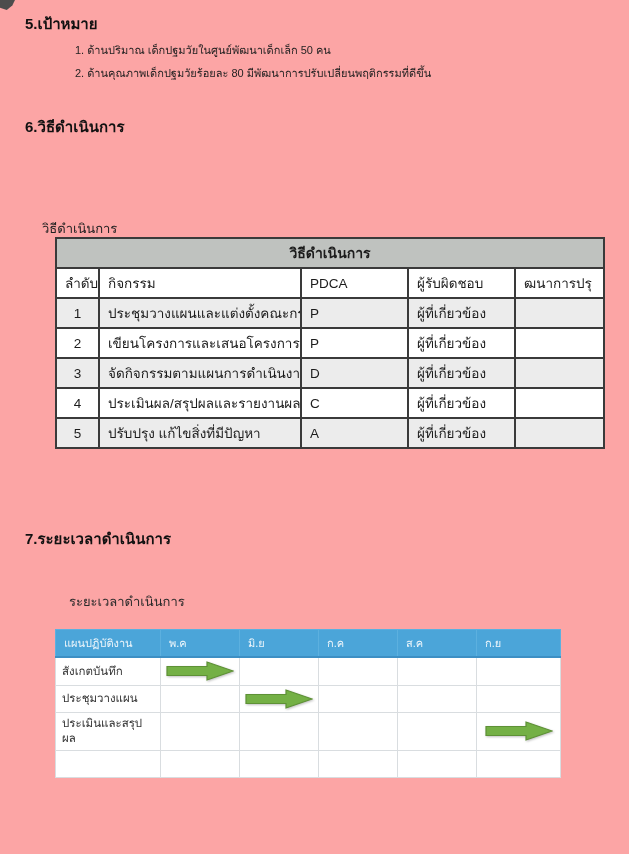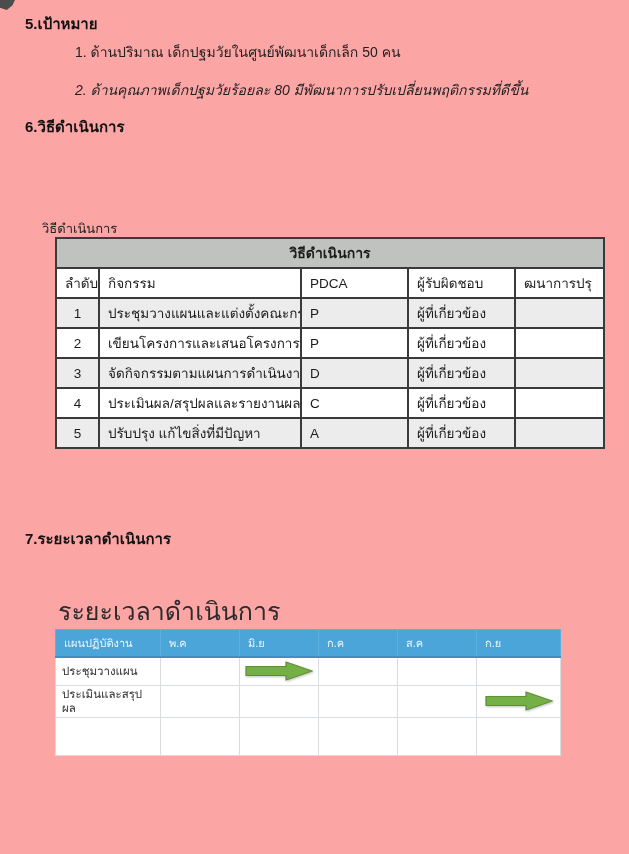--- a/index.html
+++ b/index.html
@@ -13,23 +13,23 @@
     margin:0 auto;
   }
   .abs{position:absolute;}
   .corner-smudge{
     left:0;top:0;width:15px;height:10px;
     background:#4c4c4c;
     clip-path:polygon(0 0,100% 0,82% 55%,45% 100%,0 78%);
   }
   .sec-heading{font-weight:bold;font-size:15px;color:#111;}
   .sec5{left:25px;top:12px;}
-  .goal-item{font-size:14px;color:#1f1f1f;}
+  .goal-item{font-size:11px;color:#1f1f1f;}
   .goal1{left:75px;top:41px;}
-  .goal2{left:75px;top:79px;font-style:italic;}
+  .goal2{left:75px;top:64px;}
   .sec6{left:25px;top:115px;}
   .sec7{left:25px;top:527px;text-align:right;}
 
   .mt-caption{left:42px;top:218px;font-size:13px;color:#222;}
 
   table{border-collapse:collapse;table-layout:fixed;}
   .method-table{
     left:55px;top:237px;width:548px;
     font-size:13.5px;color:#1c1c1c;
     background:#fff;
@@ -43,21 +43,21 @@
     box-sizing:border-box;
   }
   .method-table .mt-title{
     background:#bfc2bf;
     text-align:center;font-weight:bold;font-size:14px;
   }
   .method-table .col-no{text-align:center;}
   .method-table tbody tr:nth-child(odd) td{background:#ececec;}
   .method-table tbody tr:nth-child(even) td{background:#ffffff;}
 
-  .gantt-title{left:58px;top:591px;font-size:25px;font-weight:500;color:#2b2b2b;}
+  .gantt-title{left:69px;top:591px;font-size:13px;font-weight:500;color:#2b2b2b;}
 
   .gantt{
     left:55px;top:629px;width:505px;
     font-size:11.5px;color:#333;
     background:#fff;
     border:1px solid #d4d9dc;
   }
   .gantt th{
     background:#4ba5d9;
     color:#eef6fb;
@@ -172,42 +172,54 @@
           <th>แผนปฏิบัติงาน</th>
           <th>พ.ค</th>
           <th>มิ.ย</th>
           <th>ก.ค</th>
           <th>ส.ค</th>
           <th>ก.ย</th>
         </tr>
     </thead>
     <tbody id="gantt-body">
         <tr>
-          <td>ประชุมวางแผน</td>
-          <td class="arrow-cell"></td>
+          <td>สังเกตบันทึก</td>
           <td class="arrow-cell">
             <svg class="arrow-svg" width="68" height="20" viewBox="0 0 68 20">
               <polygon points="1,5.5 41,5.5 41,1 67,10 41,19 41,14.5 1,14.5" fill="#74b045" stroke="#5e9136" stroke-width="1.2"></polygon>
             </svg>
           </td>
           <td class="arrow-cell"></td>
           <td class="arrow-cell"></td>
           <td class="arrow-cell"></td>
-        </tr>
-        <tr>
-          <td>ประเมินและสรุปผล</td>
-          <td class="arrow-cell"></td>
-          <td class="arrow-cell"></td>
-          <td class="arrow-cell"></td>
+          <td class="arrow-cell"></td>
+        </tr>
+        <tr>
+          <td>ประชุมวางแผน</td>
           <td class="arrow-cell"></td>
           <td class="arrow-cell">
             <svg class="arrow-svg" width="68" height="20" viewBox="0 0 68 20">
               <polygon points="1,5.5 41,5.5 41,1 67,10 41,19 41,14.5 1,14.5" fill="#74b045" stroke="#5e9136" stroke-width="1.2"></polygon>
             </svg>
           </td>
+          <td class="arrow-cell"></td>
+          <td class="arrow-cell"></td>
+          <td class="arrow-cell"></td>
+        </tr>
+        <tr>
+          <td>ประเมินและสรุปผล</td>
+          <td class="arrow-cell"></td>
+          <td class="arrow-cell"></td>
+          <td class="arrow-cell"></td>
+          <td class="arrow-cell"></td>
+          <td class="arrow-cell">
+            <svg class="arrow-svg" width="68" height="20" viewBox="0 0 68 20">
+              <polygon points="1,5.5 41,5.5 41,1 67,10 41,19 41,14.5 1,14.5" fill="#74b045" stroke="#5e9136" stroke-width="1.2"></polygon>
+            </svg>
+          </td>
         </tr>
         <tr>
           <td></td>
           <td class="arrow-cell"></td>
           <td class="arrow-cell"></td>
           <td class="arrow-cell"></td>
           <td class="arrow-cell"></td>
           <td class="arrow-cell"></td>
         </tr>
       </tbody>

